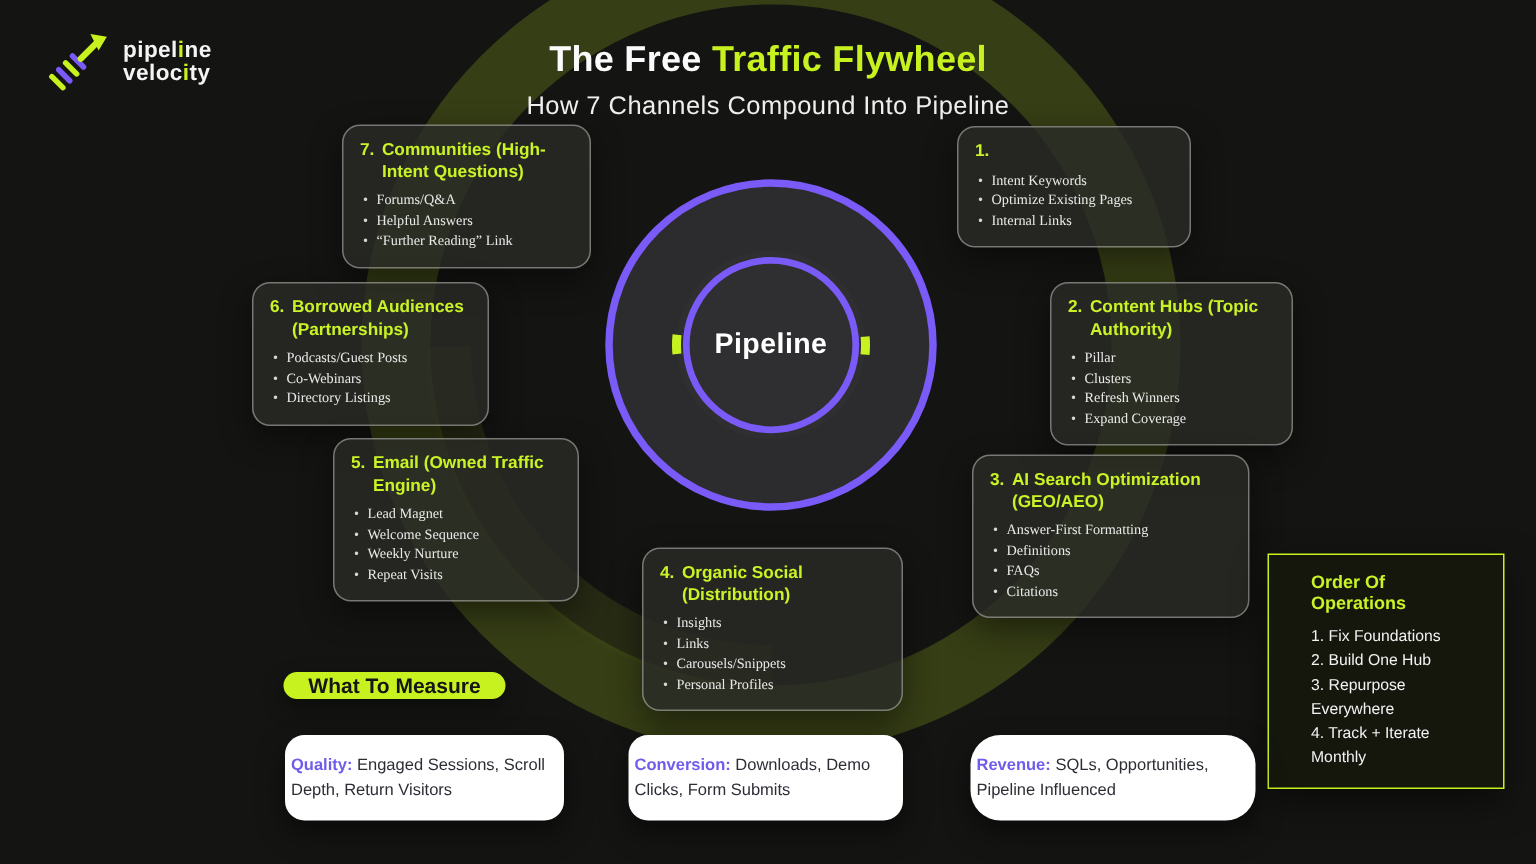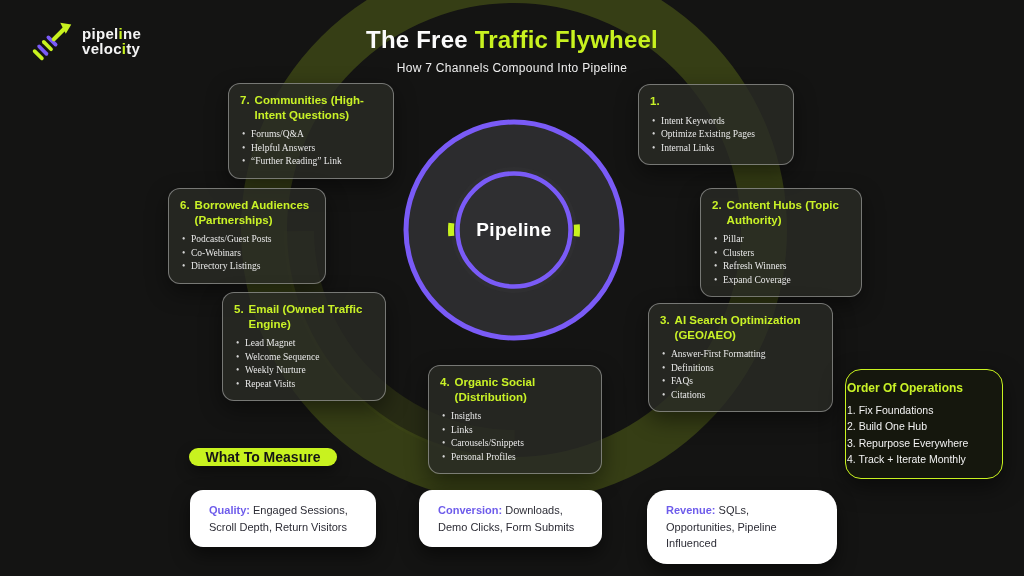--- a/index.html
+++ b/index.html
@@ -13,21 +13,21 @@
   
   .logo { position:absolute; left:30px; top:18px; display:flex; align-items:center; gap:8px; z-index:3; }
   .logo-text { font-size:15px; font-weight:700; line-height:1.0; color:#f4f4f4; letter-spacing:.3px; }
   .logo-text .g { color:#c8f21f; }
 
   
   .header { position:absolute; left:0; top:26px; width:100%; text-align:center; z-index:3; }
   .header h1 { font-size:24px; font-weight:800; letter-spacing:.2px; }
   .header h1 .white { color:#fbfbfb; }
   .header h1 .green { color:#c8f21f; }
-  .subtitle { margin-top:7px; font-size:12px; font-weight:500; color:#efefef; letter-spacing:.3px; }
+  .subtitle { margin-top:7px; font-size:17px; font-weight:500; color:#efefef; letter-spacing:.3px; }
 
   
   .wheel { position:absolute; left:402px; top:118px; width:224px; height:224px; z-index:2; }
   .wheel-label { position:absolute; left:0; top:0; width:224px; height:224px; display:flex;
     align-items:center; justify-content:center; font-size:19px; font-weight:700; color:#ffffff; letter-spacing:.3px; }
 
   
   .box { position:absolute; z-index:2; background:rgba(41,42,38,.80);
     border:1px solid rgba(255,255,255,.38); border-radius:12px; padding:9px 11px;
     box-shadow:0 8px 22px rgba(0,0,0,.45); }
@@ -40,34 +40,34 @@
   .pos-c7 { left:228px; top:83px;  width:166px; }
   .pos-c1 { left:638px; top:84px;  width:156px; }
   .pos-c6 { left:168px; top:188px; width:158px; }
   .pos-c2 { left:700px; top:188px; width:162px; }
   .pos-c5 { left:222px; top:292px; width:164px; }
   .pos-c3 { left:648px; top:303px; width:185px; }
   .pos-c4 { left:428px; top:365px; width:174px; }
 
   
   .order { position:absolute; left:845px; top:369px; width:158px; z-index:2;
-    background:rgba(22,24,13,.88); border:1.5px solid #c8f21f; border-radius:16px;
-    padding:11px 1px; box-shadow:0 8px 22px rgba(0,0,0,.5); }
+    background:rgba(22,24,13,.88); border:1.5px solid #c8f21f; border-radius:0;
+    padding:11px 28px; box-shadow:0 8px 22px rgba(0,0,0,.5); }
   .order-title { font-size:12px; font-weight:800; color:#c9f227; }
   .order ol { list-style:none; margin-top:7px; }
   .order ol li { font-size:10.5px; line-height:1.55; color:#f2f2f2; }
 
   
   .pill { position:absolute; left:189px; top:448px; width:148px; height:18px; z-index:2;
     background:#c8f21f; border-radius:17px; display:flex; align-items:center; justify-content:center;
     font-size:14px; font-weight:700; color:#151515; box-shadow:0 6px 14px rgba(0,0,0,.4); }
 
   
   .mcard { position:absolute; top:490px; z-index:2; background:#ffffff; border-radius:13px;
-    padding:12px 19px; box-shadow:0 8px 18px rgba(0,0,0,.5); min-height:56px; }
+    padding:12px 4px; box-shadow:0 8px 18px rgba(0,0,0,.5); min-height:56px; }
   .mcard .txt { font-size:11px; line-height:1.5; color:#2d2d36; font-weight:500; }
   .mcard .lbl { color:#6e5ceb; font-weight:700; }
   .pos-m1 { left:190px; width:186px; }
   .pos-m2 { left:419px; width:183px; }
   .pos-m3 { left:647px; width:190px;border-radius:20px; }
 </style>
 </head>
 <body>
 
 <div class="canvas">

